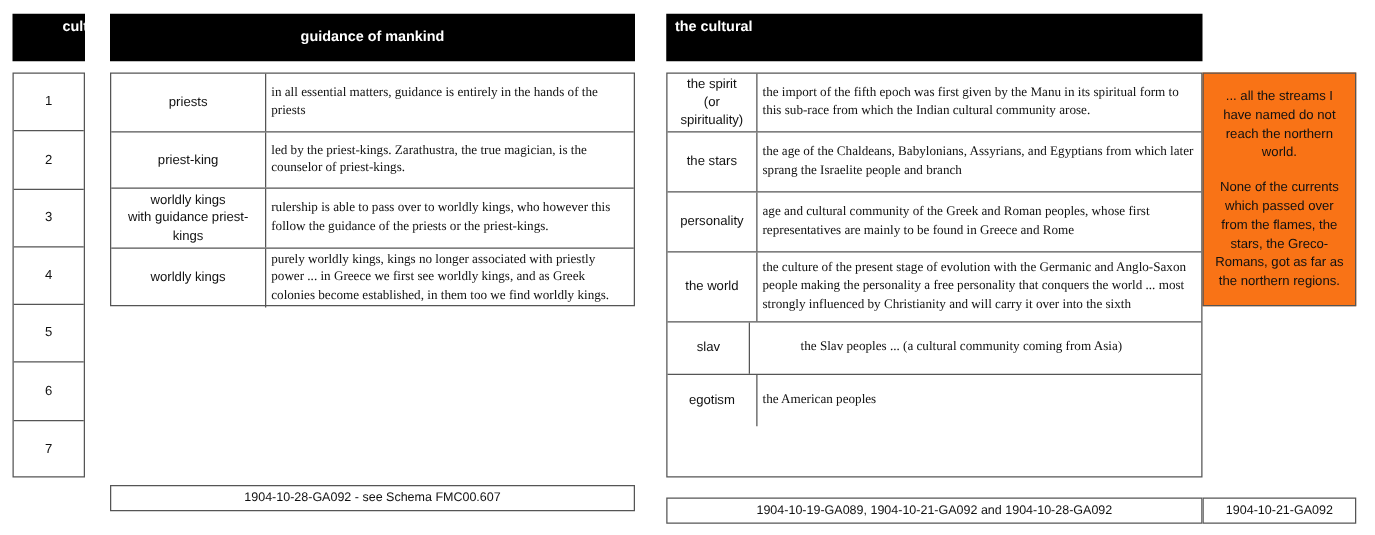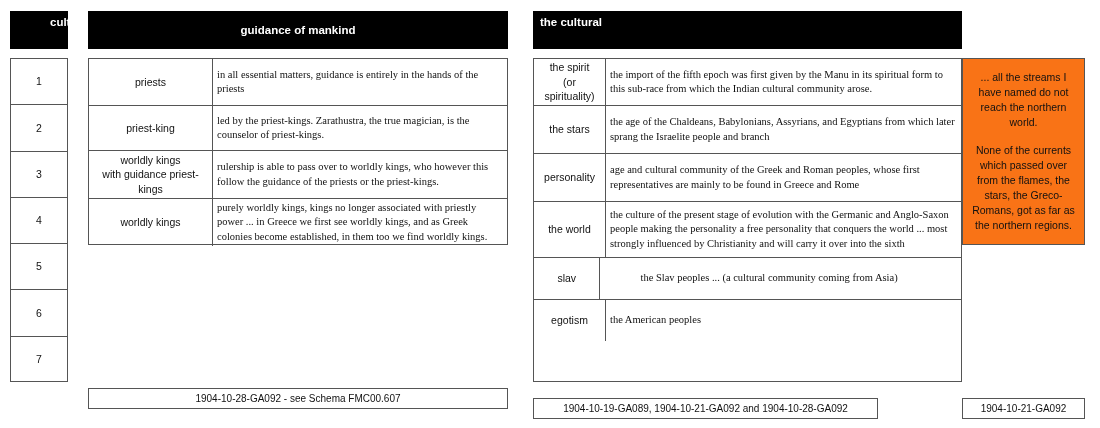--- a/index.html
+++ b/index.html
@@ -138,21 +138,21 @@
     box-sizing: border-box;
     border: 1px solid #555555;
     background: #ffffff;
     display: flex;
     align-items: center;
     justify-content: center;
     font-size: 10px;
     text-align: center;
   }
   #cite-left  { left: 88px;  top: 388px; width: 420px; height: 21px; }
-  #cite-mid   { left: 533px; top: 398px; width: 345px; height: 21px; }
+  #cite-mid   { left: 533px; top: 398px; width: 429px; height: 21px; }
   #cite-right { left: 962px; top: 398px; width: 123px; height: 21px; }
 </style>
 </head>
 <body>
 
 <div id="canvas">
 
   <div class="hdr" id="hdr-cultural-age">
     <span class="l1">cultural</span>
     <span class="l2">age</span>

